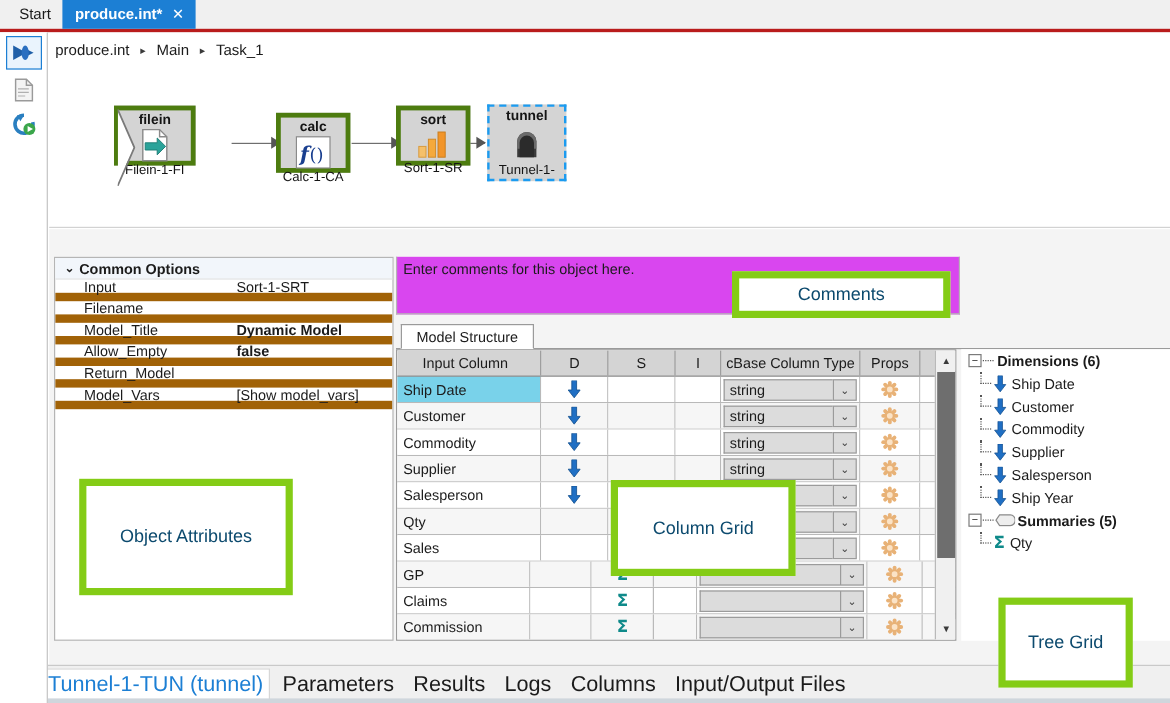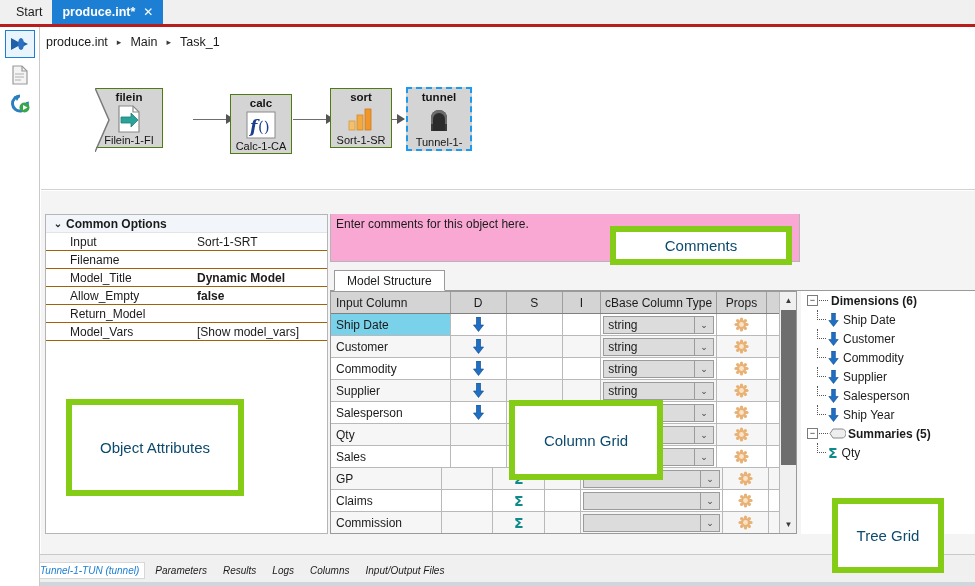--- a/index.html
+++ b/index.html
@@ -88,23 +88,23 @@
   
   #canvas {
     position: absolute;
     left: 41px; top: 58px;
     width: 934px; height: 132px;
     background: #ffffff;
     border-bottom: 1px solid #d2d2d2;
   }
   .node {
     position: absolute;
-    width: 62px; height: 60px;
+    width: 62px; height: 50px;
     background: #d4d4d4;
-    border: 1px solid #4d7c0f;
+    border: 4px solid #4d7c0f;
     display: flex; flex-direction: column;
     align-items: center;
     font-size: 11px;
   }
   .node .ntitle {
     font-weight: bold; font-size: 11.5px; line-height: 14px;
     margin-top: 1px; color: #141414;
   }
   .node .nbody {
     flex: 1; display:flex; align-items:center; justify-content:center;
@@ -179,33 +179,33 @@
     font-size: 12px;
     padding-left: 4px;
   }
   .attr-group .chev {
     width: 16px; text-align: center; font-size: 10px; color: #222;
   }
   .attr-row {
     display: flex;
     height: 18px;
     align-items: center;
-    border-bottom: 1px solid #a16207;
+    border-bottom: 7px solid #a16207;
     font-size: 12px;
   }
   .attr-name { width: 148px; padding-left: 24px; color: #1b1b1b; }
   .attr-val  { flex: 1; padding-left: 3px; color: #1b1b1b; }
   .attr-val.b { font-weight: bold; }
 
   
   #comments {
     position: absolute;
     left: 289px; top: 23px;
     width: 470px; height: 48px;
-    background: #f9a8d4;
+    background: #d946ef;
     border: 1px solid #b5b5b5;
     border-top: 0;
     padding: 3px 5px;
     font-size: 12px;
     color: #1b1b1b;
   }
   #comments-right-fill {
     position:absolute; left:759px; top:23px; width:175px; height:48px; background:#f4f4f4;
   }
 
@@ -329,24 +329,23 @@
   #bottombar {
     position: absolute; left: 0; bottom: 0;
     width: 975px; height: 32px;
     background: #f0f0f0;
     border-top: 1px solid #c9c9c9;
     display: flex; align-items: center;
     padding-left: 34px;
   }
   .btab {
     padding: 3px 6px;
-    font-size: 10px;
+    font-size: 18px;
     color: #1b1b1b;
     margin-right: 4px;
-    font-style: italic;
   }
   .btab.active {
     background: #ffffff;
     color: #1c7fd4;
     border: 1px solid #d7d7d7;
     padding: 2px 5px;
   }
   #bottombar-accent {
     position:absolute; left:0; bottom:0; width:975px; height:4px; background:#cfd6dc;
   }
@@ -531,21 +530,21 @@
   <div id="comments-right-fill"></div>
 
   <div id="msTabRow">
     <div id="msTab">
       <span>Model Structure</span>
     </div>
   </div>
 
   <div id="colgrid">
     <div class="cg-head">
-      <div class="c-name" style="justify-content:flex-start;padding-left:5px;">Input Column</div>
+      <div class="c-name" style="justify-content:flex-start;padding-left:21px;">Input Column</div>
       <div class="c-d">D</div>
       <div class="c-s">S</div>
       <div class="c-i">I</div>
       <div class="c-type" style="justify-content:center;">cBase Column Type</div>
       <div class="c-props">Props</div>
       <div class="c-last"></div>
     </div>
 
     <div class="cg-row selected">
       <div class="c-name">Ship Date</div>

